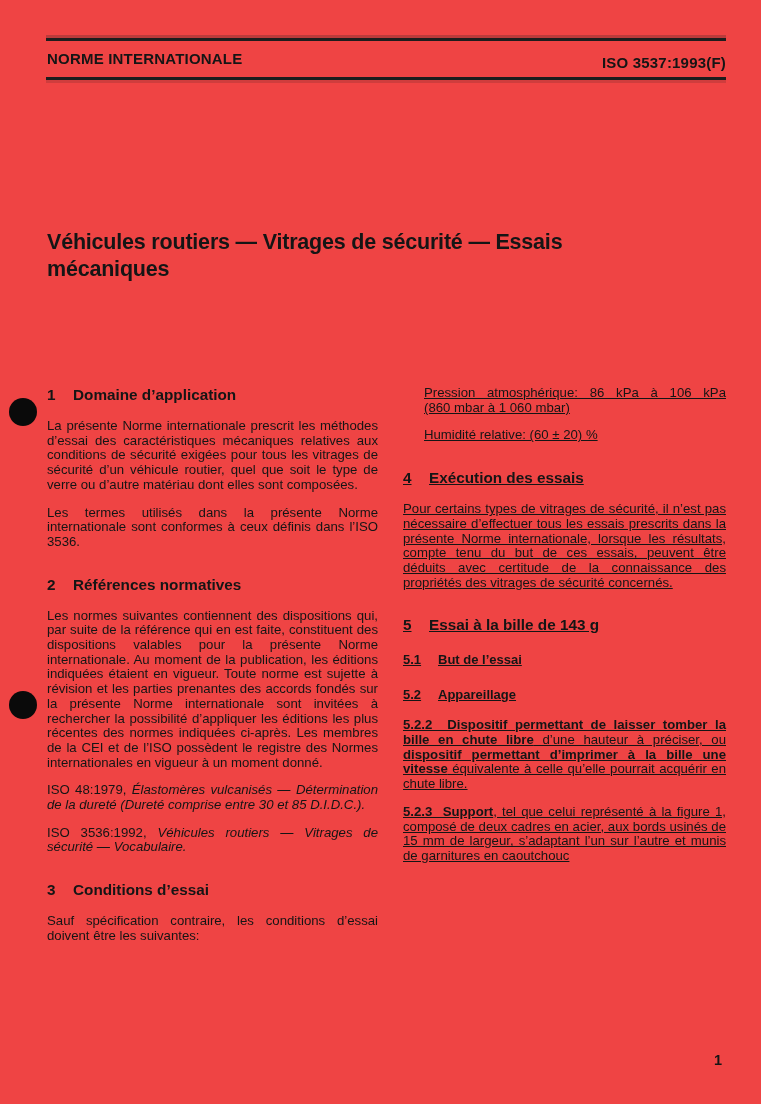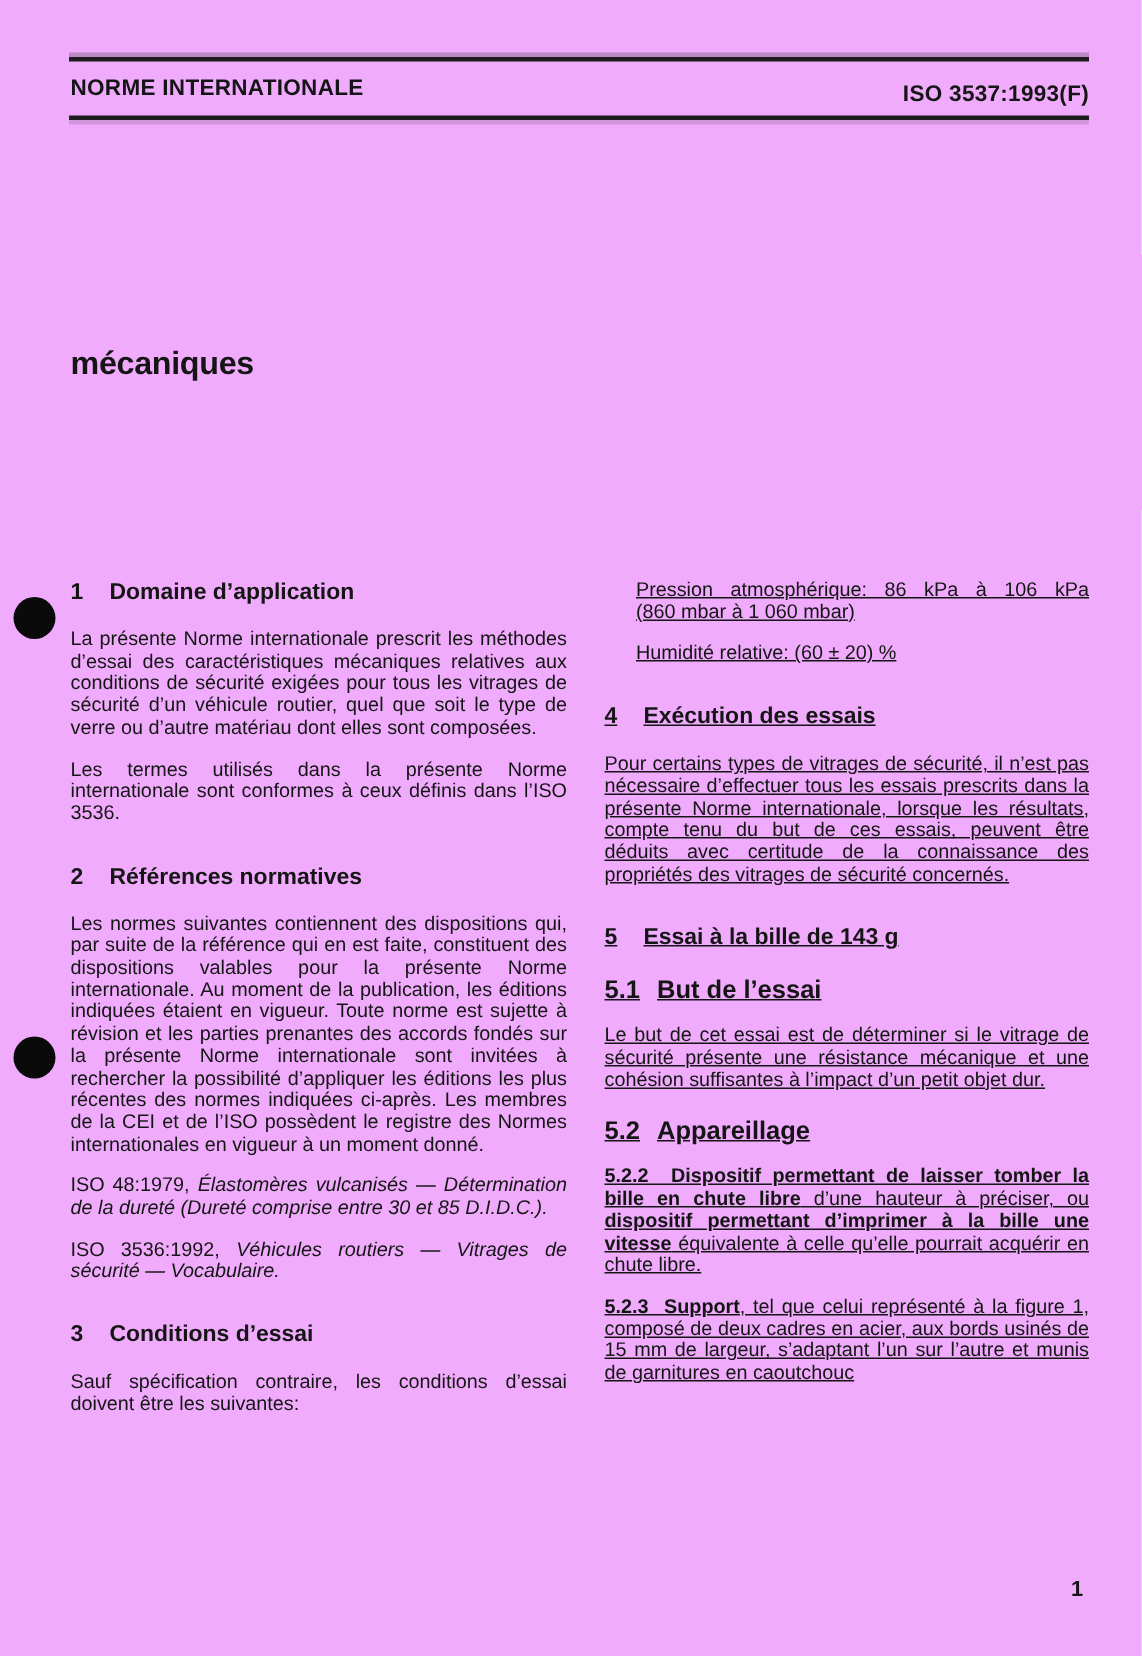--- a/index.html
+++ b/index.html
@@ -1,17 +1,17 @@
 <!DOCTYPE html>
 <html lang="fr"><head>
 <meta charset="utf-8">
 <style>
   html, body { margin:0; padding:0; background:#e8e8e8; }
   .page {
-    position:relative; width:761px; height:1104px; background:#f0abfc;
+    position:relative; width:761px; height:1104px; background:#ef4444;
     font-family:"Liberation Sans", sans-serif; color:#151515; overflow:hidden;
   }
   .rule { position:absolute; left:46px; width:680px; height:3px; background:#1d1d1d; }
   .rule-top { top:38px; box-shadow:0 -3px 0 rgba(30,30,30,.25); }
   .rule-bottom { top:77px; box-shadow:0 3px 0 rgba(30,30,30,.15); }
   .header-left  { position:absolute; left:47px;  top:50px; font-size:15px; font-weight:bold; letter-spacing:.2px; }
   .header-right { position:absolute; right:35px; top:54px; font-size:15px; font-weight:bold; letter-spacing:.2px; }
   .title { position:absolute; left:47px; top:229px; margin:0; font-size:21.5px; font-weight:bold;
            line-height:27px; letter-spacing:-.2px; }
   .title .tline { display:block; }
@@ -21,40 +21,41 @@
   .col { }
   .col-left  { width:331px; }
   .col-right { width:323px;text-decoration:underline; }
   .col > :first-child { margin-top:0; }
   p.body { font-size:13.2px; line-height:14.7px; text-align:justify; margin:0 0 13px;
            hyphens:auto; -webkit-hyphens:auto; }
   p.body b { font-weight:bold; }
   p.body em { font-style:italic; }
   h2.shead { display:flex; margin:26px 0 16px; font-size:15.3px; font-weight:bold; line-height:17px; }
   h2.shead .num { min-width:26px; }
-  h3.subhead { display:flex; margin:19px 0 15px; font-size:17px; font-weight:bold; line-height:16px; }
+  h3.subhead { display:flex; margin:19px 0 15px; font-size:13px; font-weight:bold; line-height:16px; }
   h3.subhead .num { min-width:35px; }
   .indent { padding-left:21px; }
   .jline { display:block; text-align:justify; text-align-last:justify; }
   .pageno { position:absolute; left:714px; top:1052px; font-size:14.5px; font-weight:bold; }
 </style>
 </head>
 <body>
 
 <div class="page">
 
   <div class="rule rule-top"></div>
   <div class="header-left">NORME INTERNATIONALE</div>
   <div class="header-right">ISO 3537:1993(F)</div>
   <div class="rule rule-bottom"></div>
 
   <div class="dot dot-top"></div>
   <div class="dot dot-bottom"></div>
 
   <h1 class="title">
+    <span class="tline">Véhicules routiers — Vitrages de sécurité — Essais</span>
     <span class="tline">mécaniques</span>
   </h1>
 
   <div class="cols">
 
     <div class="col col-left">
 
       <h2 class="shead">
         <span class="num">1</span>
         <span>Domaine d’application</span>
@@ -94,21 +95,20 @@
 
       <h2 class="shead">
         <span class="num">5</span>
         <span>Essai à la bille de 143 g</span>
       </h2>
 
       <h3 class="subhead">
         <span class="num">5.1</span>
         <span>But de l’essai</span>
       </h3>
-      <p class="body">Le but de cet essai est de déterminer si le vitrage de sécurité présente une résistance mécanique et une cohésion suffisantes à l’impact d’un petit objet dur.</p>
 
       <h3 class="subhead">
         <span class="num">5.2</span>
         <span>Appareillage</span>
       </h3>
       <p class="body"><b>5.2.2&nbsp;&nbsp;Dispositif permettant de laisser tomber la bille en chute libre</b><span> d’une hauteur à préciser, ou </span><b>dispositif permettant d’imprimer à la bille une vitesse</b><span> équivalente à celle qu’elle pourrait acquérir en chute libre.</span></p>
       <p class="body"><b>5.2.3&nbsp;&nbsp;Support</b><span>, tel que celui représenté à la figure&nbsp;1, composé de deux cadres en acier, aux bords usinés de 15 mm de largeur, s’adaptant l’un sur l’autre et munis de garnitures en caoutchouc</span></p>
 
     </div>
   </div>

